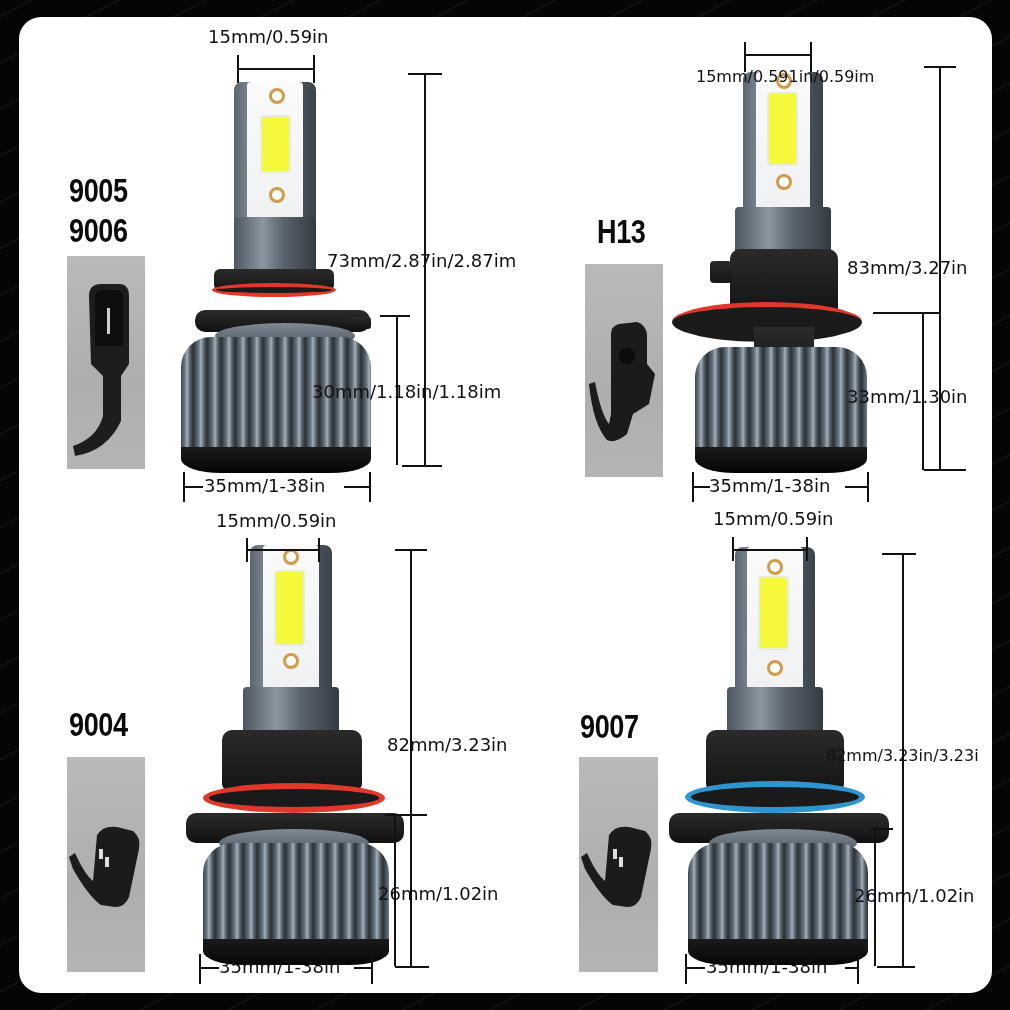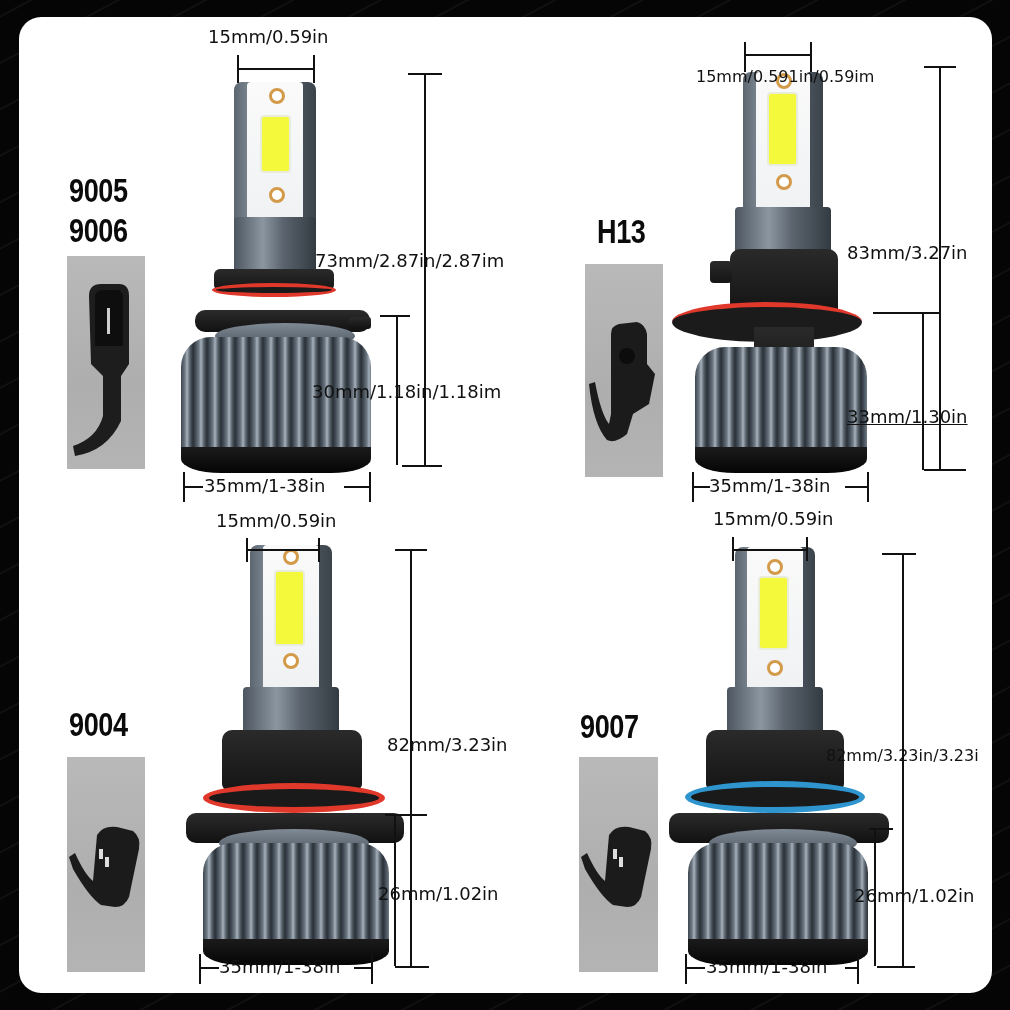--- a/index.html
+++ b/index.html
@@ -61,21 +61,21 @@
     </div>
 
     <div class="dim" style="left:189px;top:10px;">15mm/0.59in</div>
     <div class="line" style="left:218px;top:38px;width:2px;height:28px;"></div>
     <div class="line" style="left:294px;top:38px;width:2px;height:28px;"></div>
     <div class="line" style="left:218px;top:51px;width:78px;height:2px;"></div>
 
     <div class="line" style="left:389px;top:56px;width:34px;height:2px;"></div>
     <div class="line" style="left:405px;top:56px;width:2px;height:393px;"></div>
     <div class="line" style="left:383px;top:448px;width:40px;height:2px;"></div>
-    <div class="dim" style="left:296px;top:234px;background:transparent;">73mm/2.87in/2.87im</div>
+    <div class="dim" style="left:308px;top:234px;background:transparent;">73mm/2.87in/2.87im</div>
 
     <div class="line" style="left:361px;top:298px;width:30px;height:2px;"></div>
     <div class="line" style="left:377px;top:298px;width:2px;height:150px;"></div>
     <div class="dim" style="left:293px;top:365px;">30mm/1.18in/1.18im</div>
 
     <div class="line" style="left:164px;top:455px;width:2px;height:30px;"></div>
     <div class="line" style="left:350px;top:455px;width:2px;height:30px;"></div>
     <div class="line" style="left:164px;top:469px;width:20px;height:2px;"></div>
     <div class="line" style="left:325px;top:469px;width:26px;height:2px;"></div>
     <div class="dim" style="left:185px;top:459px;">35mm/1-38in</div>
@@ -106,25 +106,25 @@
     </div>
 
     <div class="dim small" style="left:677px;top:2px;margin-top:48px;">15mm/0.591in/0.59im</div>
     <div class="line" style="left:725px;top:25px;width:2px;height:30px;"></div>
     <div class="line" style="left:791px;top:25px;width:2px;height:30px;"></div>
     <div class="line" style="left:725px;top:37px;width:68px;height:2px;"></div>
 
     <div class="line" style="left:905px;top:49px;width:32px;height:2px;"></div>
     <div class="line" style="left:920px;top:49px;width:2px;height:404px;"></div>
     <div class="line" style="left:905px;top:452px;width:42px;height:2px;"></div>
-    <div class="dim" style="left:828px;top:226px;">83mm/3.27in</div>
+    <div class="dim" style="left:828px;top:241px;">83mm/3.27in</div>
 
     <div class="line" style="left:854px;top:295px;width:66px;height:2px;"></div>
     <div class="line" style="left:903px;top:295px;width:2px;height:158px;"></div>
-    <div class="dim" style="left:828px;top:390px;text-decoration:underline;">33mm/1.30in</div>
+    <div class="dim" style="left:828px;top:370px;">33mm/1.30in</div>
 
     <div class="line" style="left:673px;top:455px;width:2px;height:30px;"></div>
     <div class="line" style="left:848px;top:455px;width:2px;height:30px;"></div>
     <div class="line" style="left:673px;top:469px;width:18px;height:2px;"></div>
     <div class="line" style="left:826px;top:469px;width:22px;height:2px;"></div>
     <div class="dim" style="left:690px;top:459px;">35mm/1-38in</div>
   </div>
 
   <div>
     <div class="model" style="left:50px;top:691px;">9004</div>

